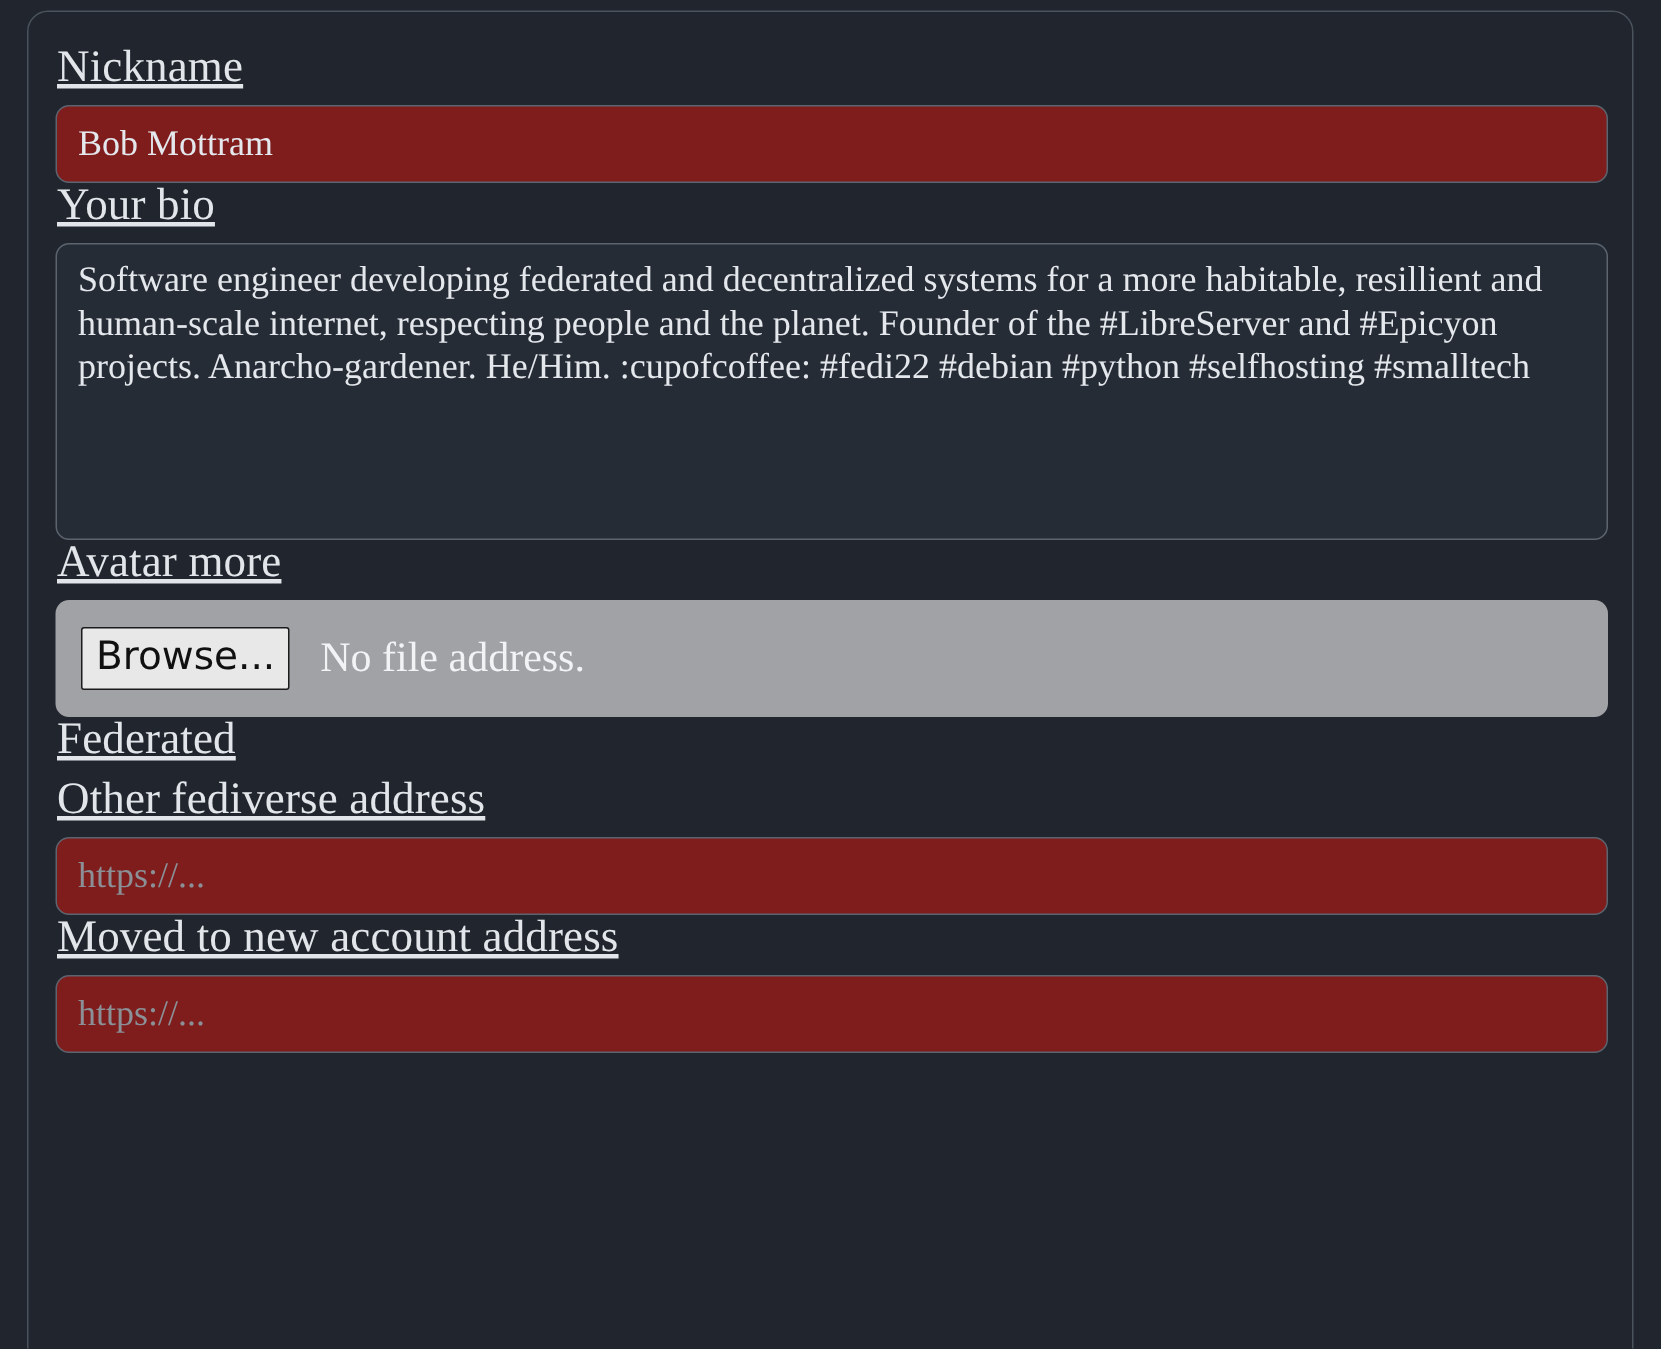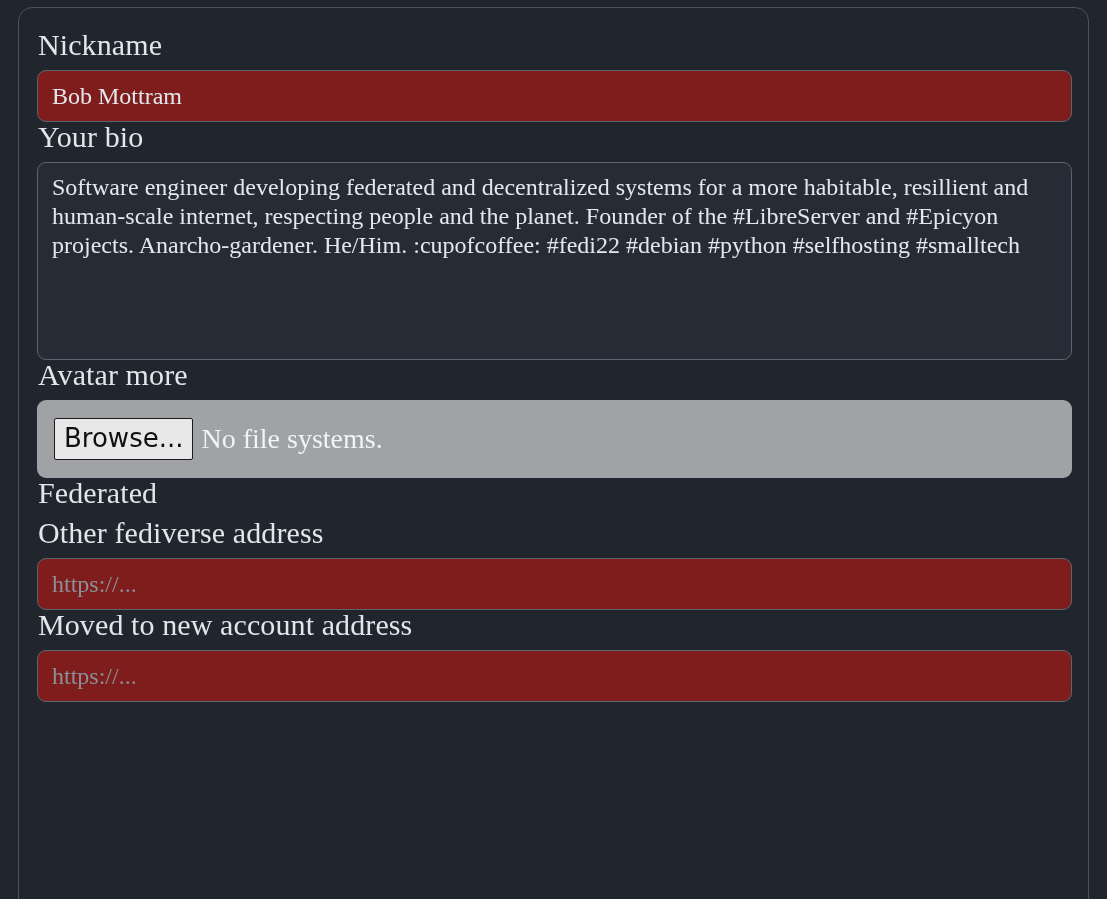--- a/index.html
+++ b/index.html
@@ -33,20 +33,21 @@
     background: #21262e;
     padding: 22px 18px 0 18px;
   }
   .field-label {
     font-size: 30px;
     line-height: 1.0;
     color: #e2e6ea;
     margin: 0 0 10px 1px;
     font-weight: normal;
     letter-spacing: 0.1px;
+    text-decoration: underline;
   }
   .label-gap {
   }
   .text-input {
     box-sizing: border-box;
     display: block;
     width: 1035px;
     height: 52px;
     background: #7f1d1d;
     border: 1px solid #5c646f;
@@ -80,20 +81,21 @@
   }
   .file-row {
     box-sizing: border-box;
     width: 1035px;
     height: 78px;
     background: #a0a2a6;
     border-radius: 9px;
     display: flex;
     align-items: center;
     padding-left: 17px;
+    gap: 12px;
   }
   .browse-btn {
     font-family: "DejaVu Sans", sans-serif;
     font-size: 26px;
     line-height: 1;
     background: #e8e8e8;
     color: #101010;
     border: 1px solid #1b1b1b;
     border-radius: 2px;
     padding: 6px 9px 8px 9px;
@@ -114,21 +116,21 @@
 
     <div class="field-label">Nickname</div>
     <input class="text-input" type="text" value="Bob Mottram" style="">
 
     <div class="field-label label-gap">Your bio</div>
     <textarea class="bio-area" style="">Software engineer developing federated and decentralized systems for a more habitable, resillient and human-scale internet, respecting people and the planet. Founder of the #LibreServer and #Epicyon projects. Anarcho-gardener. He/Him. :cupofcoffee: #fedi22 #debian #python #selfhosting #smalltech</textarea>
 
     <div class="field-label label-gap">Avatar more</div>
     <div class="file-row">
       <span class="browse-btn">Browse...</span>
-      <span class="file-status">No file systems.</span>
+      <span class="file-status">No file address.</span>
     </div>
 
     <div class="field-label label-gap">Federated</div>
 
     <div class="field-label label-gap">Other fediverse address</div>
     <input class="text-input" type="text" placeholder="https://..." style="">
 
     <div class="field-label label-gap">Moved to new account address</div>
     <input class="text-input" type="text" placeholder="https://..." style="">
 

